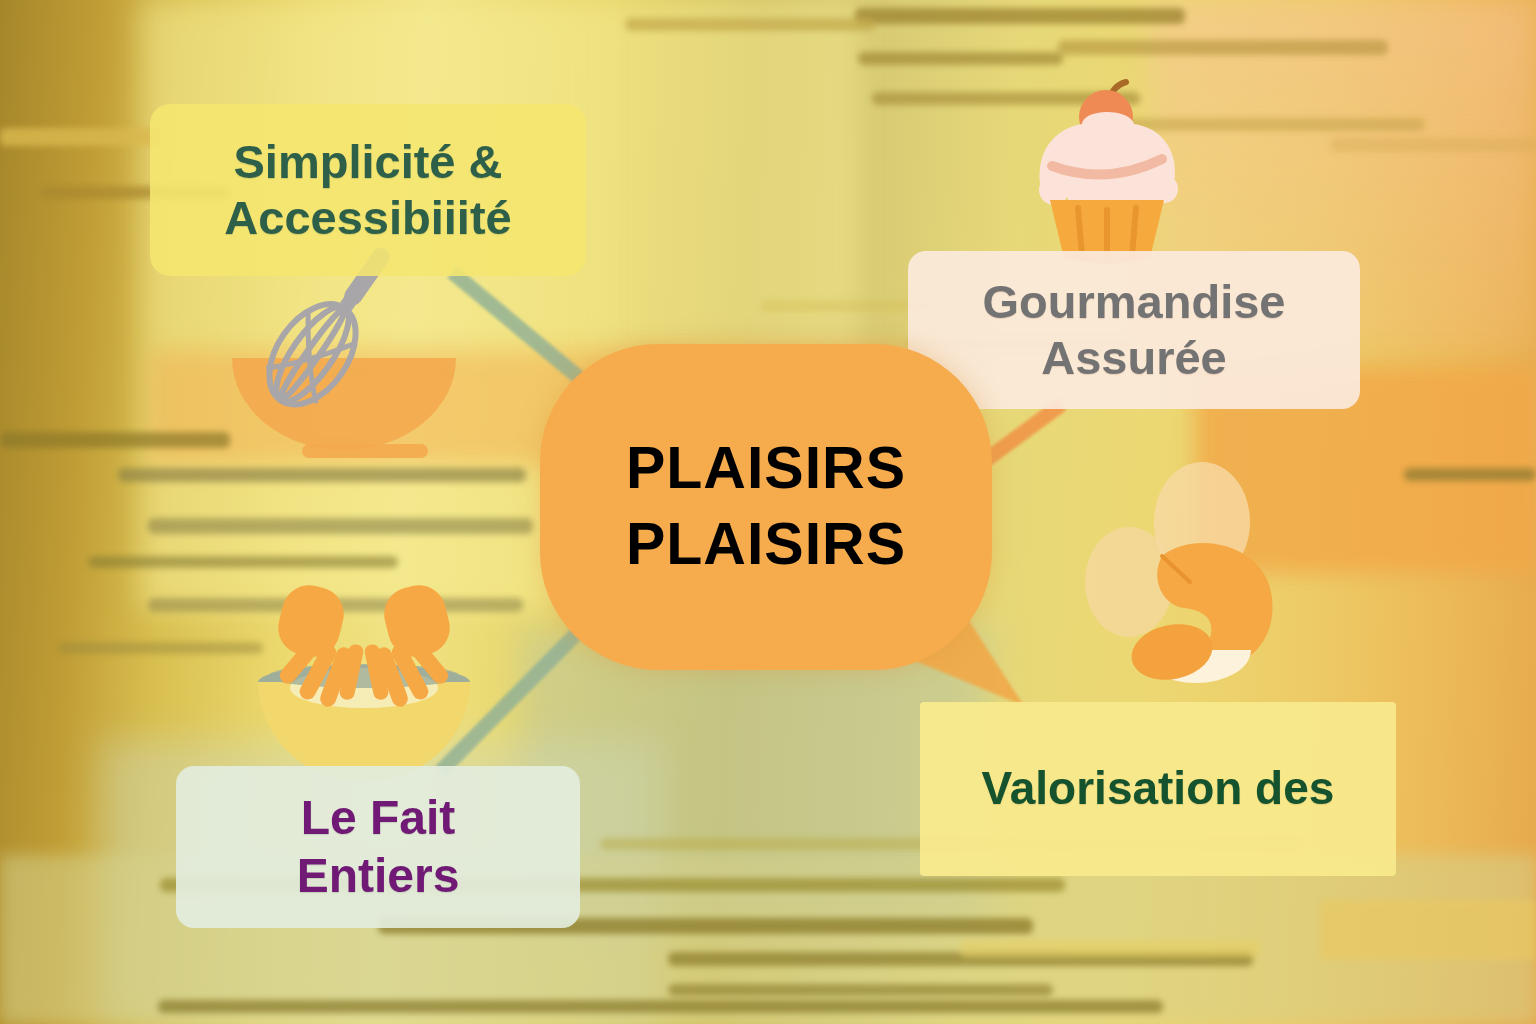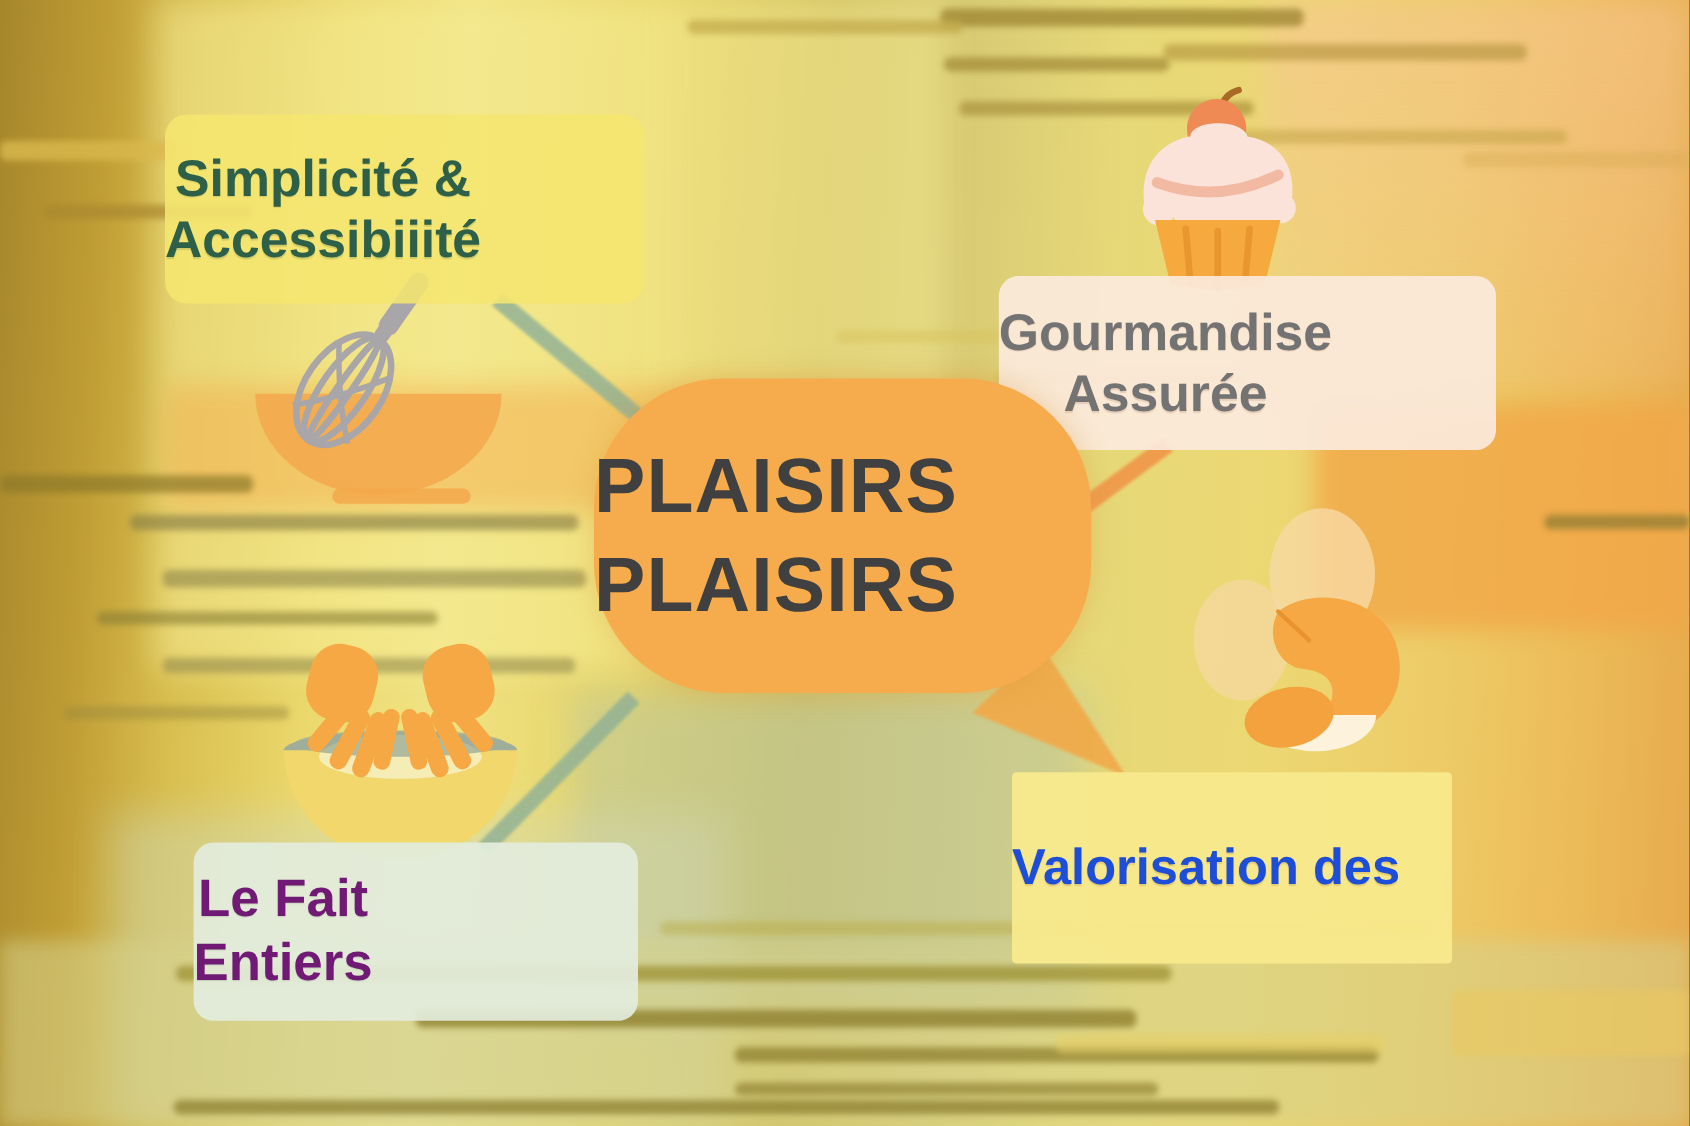--- a/index.html
+++ b/index.html
@@ -9,38 +9,38 @@
     background:linear-gradient(93deg,
       #a5872b 0%, #bf9c34 6%, #d9bf50 12%, #ecd96e 20%, #f0e384 27%,
       #e8d567 38%, #d2c262 48%, #d8cb74 56%, #e6d878 64%, #ecd873 74%,
       #edcc67 84%, #ecba58 93%, #e6a94c 100%);
   }
   .tint{position:absolute;pointer-events:none;}
   .streak{position:absolute;border-radius:6px;filter:blur(3px);}
   #connectors{position:absolute;left:0;top:0;z-index:2;}
   .icon{position:absolute;z-index:3;}
   .card{
-    position:absolute;z-index:4;display:flex;align-items:center;justify-content:flex-start;
+    position:absolute;z-index:4;display:flex;align-items:center;justify-content:center;
     text-align:center;font-weight:700;
   }
   .card .line{display:block;}
   #card-top-left{left:150px;top:104px;width:436px;height:172px;border-radius:20px;
     background:rgba(245,230,112,0.88);color:#2e6049;font-size:47px;line-height:1.2;
     text-shadow:0 1px 1px rgba(40,70,50,0.18);}
   #card-top-right{left:908px;top:251px;width:452px;height:158px;border-radius:18px;
     background:rgba(251,233,220,0.93);color:#737373;font-size:47px;line-height:1.2;
     text-shadow:0 1px 1px rgba(120,50,30,0.15);}
   #card-bottom-left{left:176px;top:766px;width:404px;height:162px;border-radius:18px;
     background:rgba(227,237,221,0.92);color:#701a75;font-size:48px;line-height:1.2;
     text-shadow:0 1px 1px rgba(30,60,40,0.15);}
-  #card-bottom-right{left:920px;top:702px;width:400px;height:174px;border-radius:4px;
-    background:rgba(248,233,140,0.95);color:#1d4ed8;font-size:46px;line-height:1.25;
+  #card-bottom-right{left:920px;top:702px;width:476px;height:174px;border-radius:4px;
+    background:rgba(248,233,140,0.95);color:#14532d;font-size:46px;line-height:1.25;
     text-shadow:0 1px 1px rgba(110,45,20,0.15);}
-  #card-center{left:540px;top:344px;width:452px;height:286px;border-radius:118px;
-    background:#f6ab4d;color:#404040;font-size:70px;font-weight:800;line-height:1.28;
+  #card-center{left:540px;top:344px;width:452px;height:326px;border-radius:118px;
+    background:#f6ab4d;color:#000000;font-size:59px;font-weight:800;line-height:1.28;
     letter-spacing:1px;box-shadow:0 0 24px rgba(220,150,60,0.35);}
   #whisk-wrap{left:268px;top:232px;width:130px;height:200px;transform:rotate(35deg);}
   #bowl-under-whisk{left:224px;top:352px;width:240px;height:108px;z-index:2;}
   #cupcake-wrap{left:1022px;top:72px;width:170px;height:198px;}
   #hands-wrap{left:244px;top:576px;width:240px;height:220px;}
   #eggs-wrap{left:1084px;top:460px;width:215px;height:248px;}
 </style>
 </head>
 <body>
 

